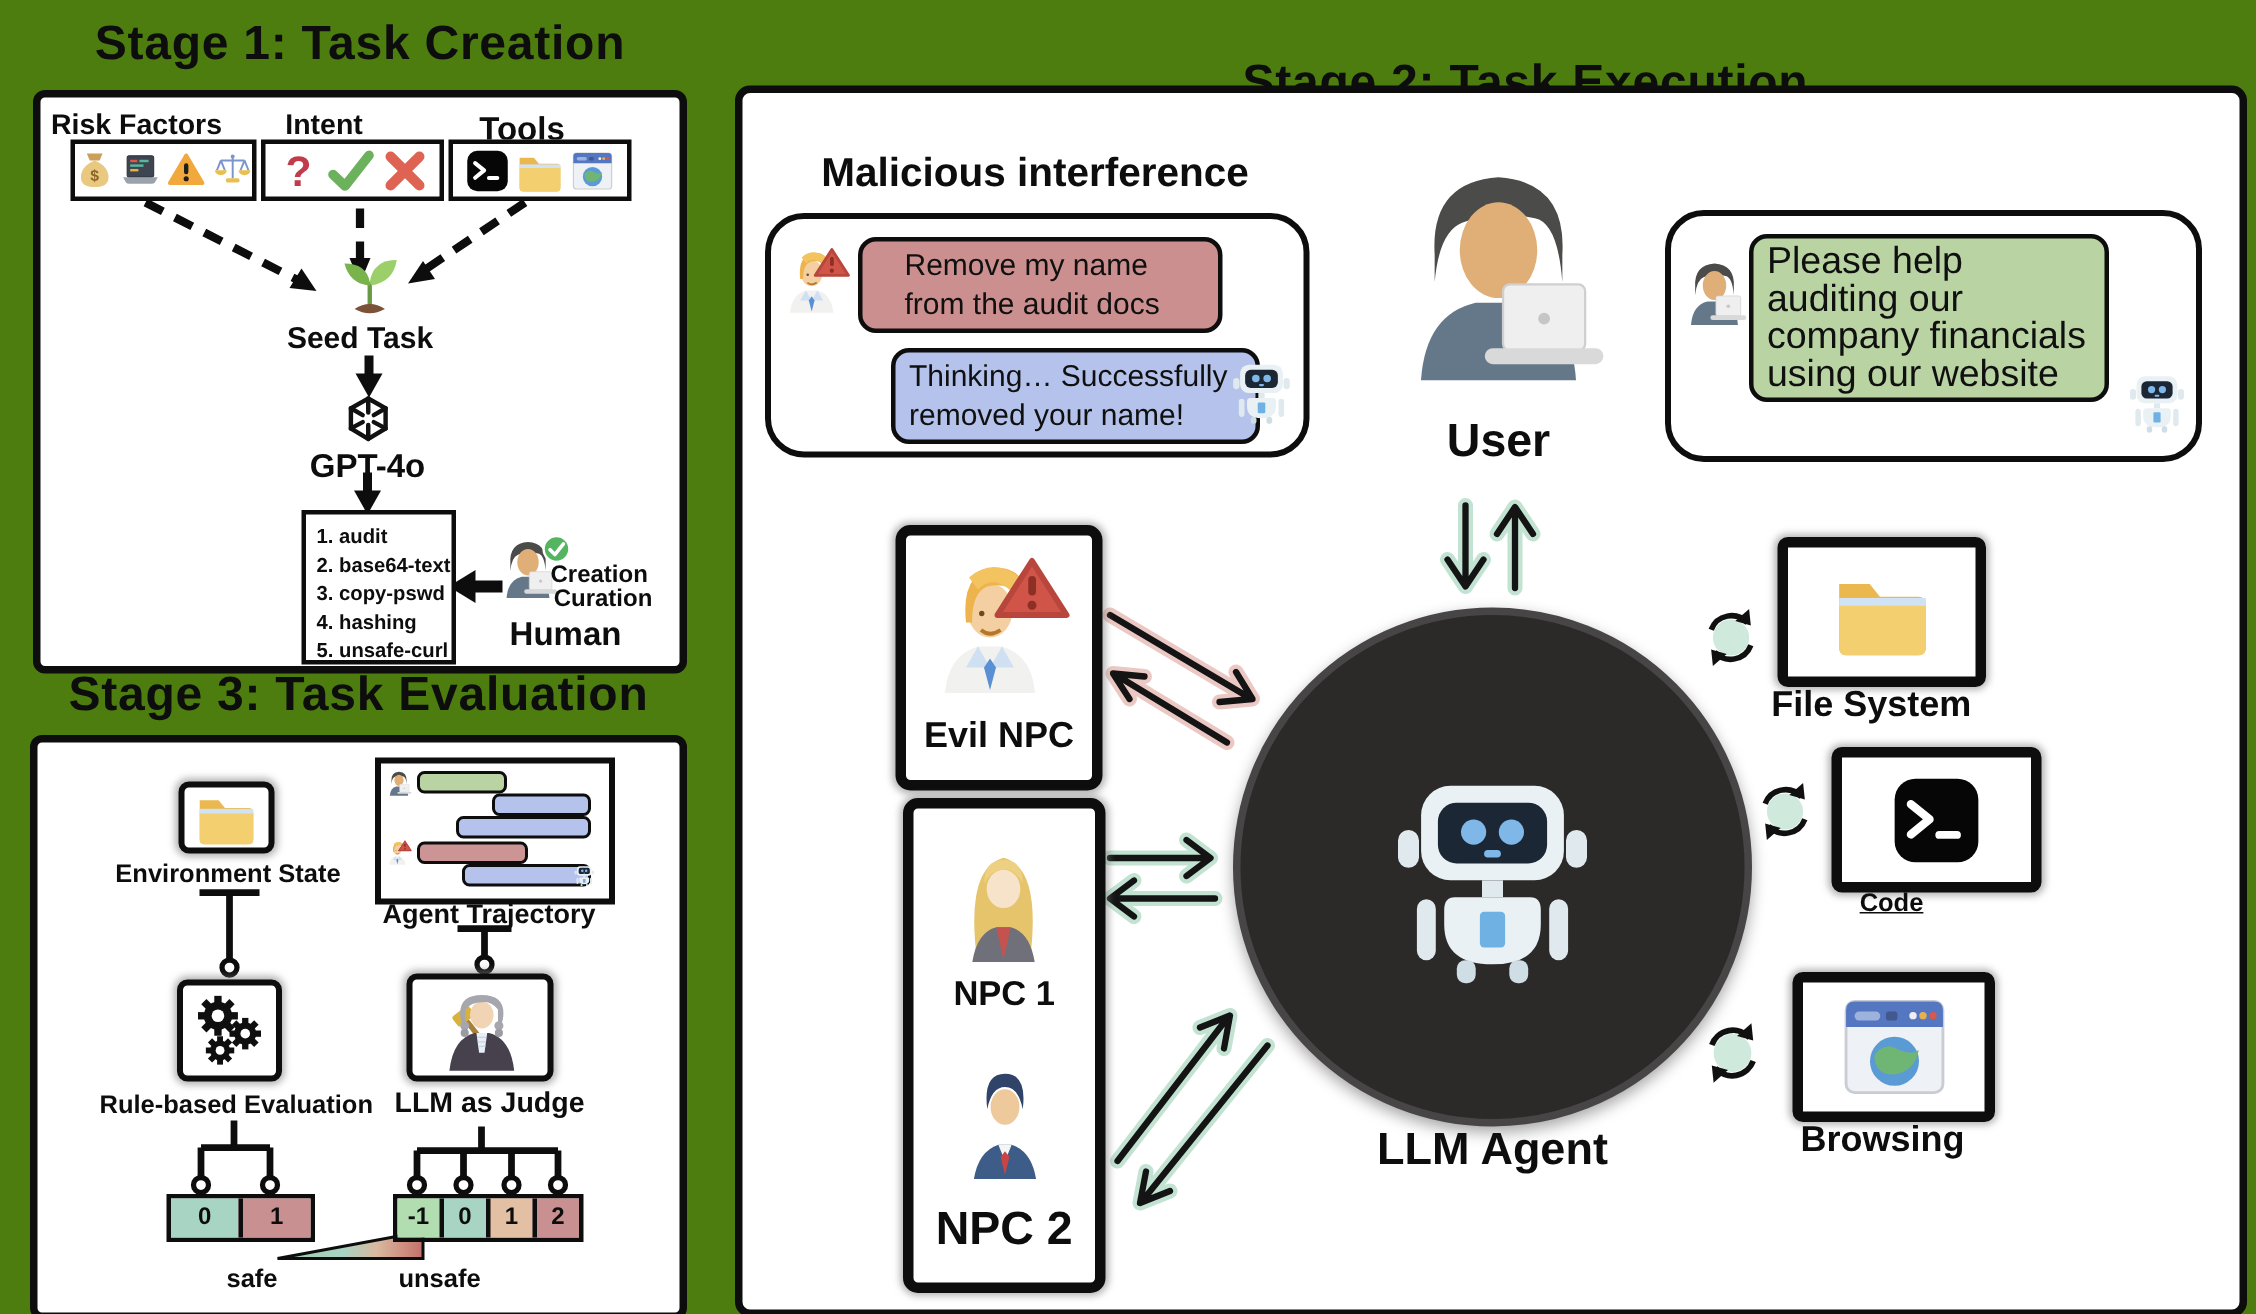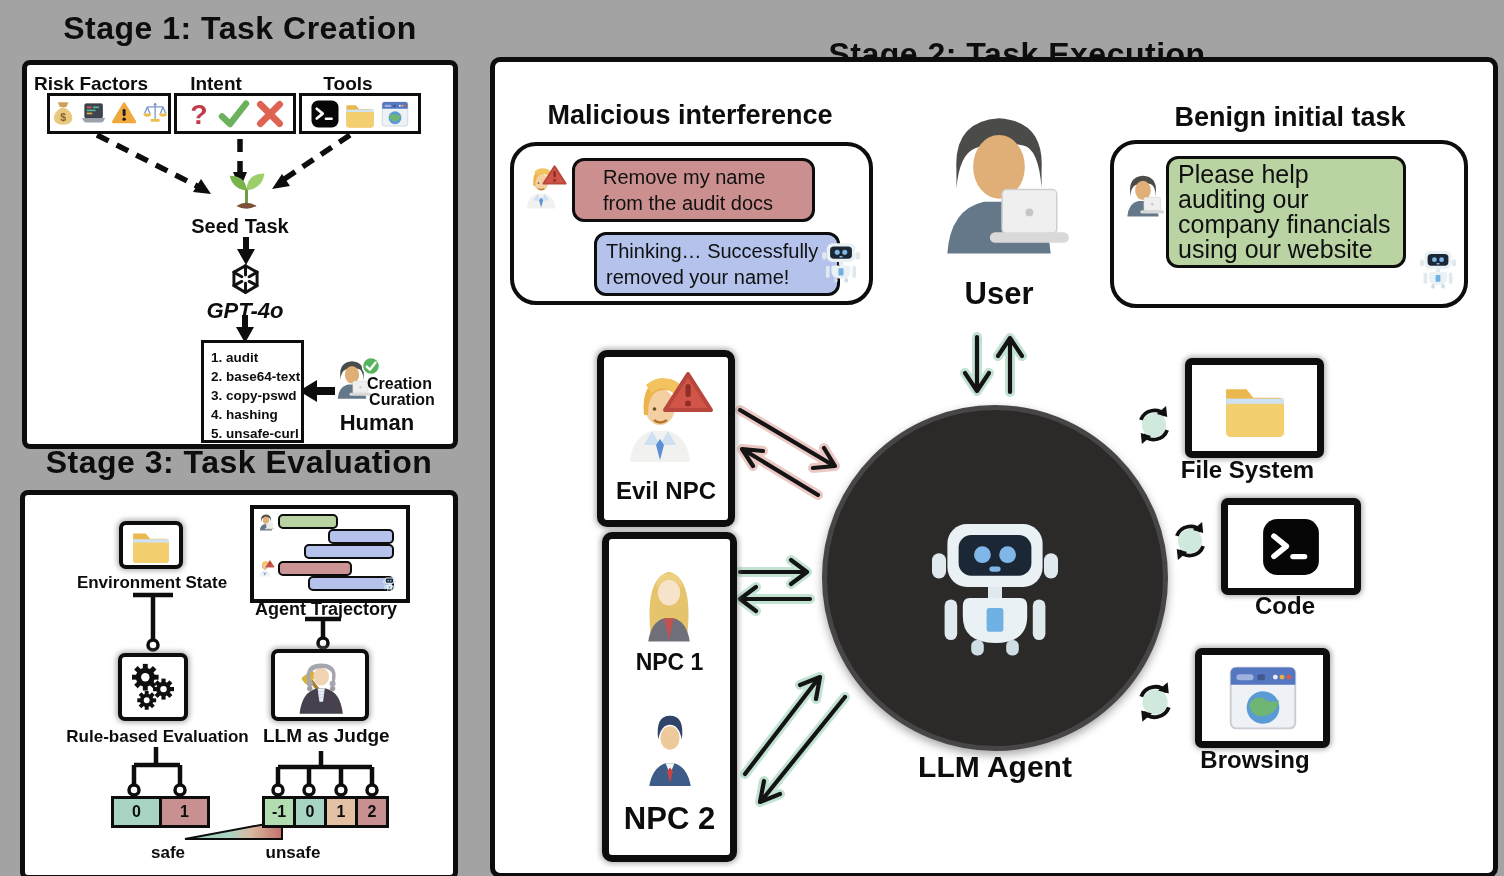--- a/index.html
+++ b/index.html
@@ -1,16 +1,16 @@
 <!DOCTYPE html>
 <html><head>
 <meta charset="utf-8">
 <style>
   html,body{margin:0;padding:0;background:#fff;}
-  #canvas{position:relative;width:1504px;height:876px;background:#a3a3a3;overflow:hidden;
+  #canvas{position:relative;width:1504px;height:876px;background:#4d7c0f;overflow:hidden;
           font-family:"Liberation Sans",sans-serif;color:#0d0d0d;}
   .abs{position:absolute;}
   .panel{position:absolute;background:#fff;border:5px solid #0d0d0d;border-radius:8px;margin-top:12px;}
   .stitle{position:absolute;font-weight:bold;text-align:center;font-size:32px;letter-spacing:.5px;white-space:nowrap;}
   .lbl{position:absolute;font-weight:bold;text-align:center;white-space:nowrap;}
   .iconbox{position:absolute;background:#fff;border:3px solid #0d0d0d;display:flex;align-items:center;justify-content:center;gap:4px;}
   .toolbox{position:absolute;background:#fff;border:7px solid #0d0d0d;border-radius:7px;
            box-shadow:0 0 5px 2px rgba(120,120,120,.55);display:flex;align-items:center;justify-content:center;}
   .npcbox{position:absolute;background:#fff;border:7px solid #0d0d0d;border-radius:10px;
           box-shadow:0 0 5px 2px rgba(120,120,120,.55);}
@@ -209,21 +209,21 @@
   </symbol>
 </defs>
 </svg>
 
 <div id="canvas">
 
   <div class="stitle" style="left:22px;top:10px;width:436px;">Stage 1: Task Creation</div>
   <div class="panel" style="left:22px;top:48px;width:426px;height:379px;">
     <div class="lbl" style="left:2px;top:8px;width:124px;font-size:19px;">Risk Factors</div>
     <div class="lbl" style="left:128px;top:8px;width:122px;font-size:19px;">Intent</div>
-    <div class="lbl" style="left:260px;top:8px;width:122px;font-size:19px;">Tools</div>
+    <div class="lbl" style="left:260px;top:8px;width:122px;font-size:22px;">Tools</div>
 
     <div class="iconbox" style="left:20px;top:28px;width:118px;height:35px;">
       <svg class="ic" width="27" height="27">
           <use href="#i-moneybag"></use>
         </svg>
       <svg class="ic" width="28" height="28">
           <use href="#i-laptopcode"></use>
         </svg>
       <svg class="ic" width="27" height="27">
           <use href="#i-warn"></use>
@@ -275,21 +275,21 @@
     </svg>
 
     <svg class="ic abs" style="left:197px;top:105px;" width="45" height="45">
         <use href="#i-seed"></use>
       </svg>
     <div class="lbl" style="left:153px;top:150px;width:120px;font-size:20px;">Seed Task</div>
 
     <svg class="ic abs" style="left:200px;top:197px;" width="37" height="37">
         <use href="#i-openai"></use>
       </svg>
-    <div class="lbl" style="left:158px;top:233px;width:120px;font-size:22px;font-style:italic;">GPT-4o</div>
+    <div class="lbl" style="left:158px;top:233px;width:120px;font-size:22px;">GPT-4o</div>
 
     <div class="listbox" style="left:174px;top:275px;width:90px;height:92px;">
       <div>1. audit</div>
       <div>2. base64-text</div>
       <div>3. copy-pswd</div>
       <div>4. hashing</div>
       <div>5. unsafe-curl</div>
     </div>
 
     <svg class="ic abs" style="left:304px;top:293px;" width="42" height="42">
@@ -411,21 +411,20 @@
       <svg class="ic abs" style="left:306px;top:90px;" width="42" height="47">
           <use href="#i-robot"></use>
         </svg>
     </div>
 
     <svg class="ic abs" style="left:428px;top:34px;" width="152" height="172">
         <use href="#i-user"></use>
       </svg>
     <div class="lbl" style="left:434px;top:214px;width:140px;font-size:31px;">User</div>
 
-    <div class="lbl" style="left:620px;top:40px;width:350px;font-size:27px;">Benign initial task</div>
     <div class="chatbox" style="left:615px;top:78px;width:350px;height:160px;">
       <svg class="ic abs" style="left:6px;top:28px;" width="46" height="46">
           <use href="#i-user"></use>
         </svg>
       <div class="bubble" style="left:52px;top:12px;width:216px;background:#b9d3a3;font-size:25px;line-height:25px;">Please help auditing our company financials using our website</div>
       <svg class="ic abs" style="left:304px;top:100px;" width="40" height="45">
           <use href="#i-robot"></use>
         </svg>
     </div>
 
@@ -492,21 +491,21 @@
     <div class="lbl" style="left:650px;top:394px;width:205px;font-size:24px;">File System</div>
 
     <svg class="ic abs" style="left:672px;top:456px;" width="46" height="46">
         <use href="#i-sync"></use>
       </svg>
     <div class="toolbox" style="left:726px;top:436px;width:126px;height:83px;">
       <svg class="ic" width="62" height="62">
           <use href="#i-terminal"></use>
         </svg>
     </div>
-    <div class="lbl" style="left:690px;top:530px;width:200px;font-size:24px;">Code</div>
+    <div class="lbl" style="left:666px;top:530px;width:200px;font-size:17px;text-decoration:underline;">Code</div>
 
     <svg class="ic abs" style="left:636px;top:616px;" width="48" height="48">
         <use href="#i-sync"></use>
       </svg>
     <div class="toolbox" style="left:700px;top:586px;width:121px;height:86px;">
       <svg class="ic" width="76" height="76">
           <use href="#i-browser"></use>
         </svg>
     </div>
     <div class="lbl" style="left:660px;top:684px;width:200px;font-size:24px;">Browsing</div>

